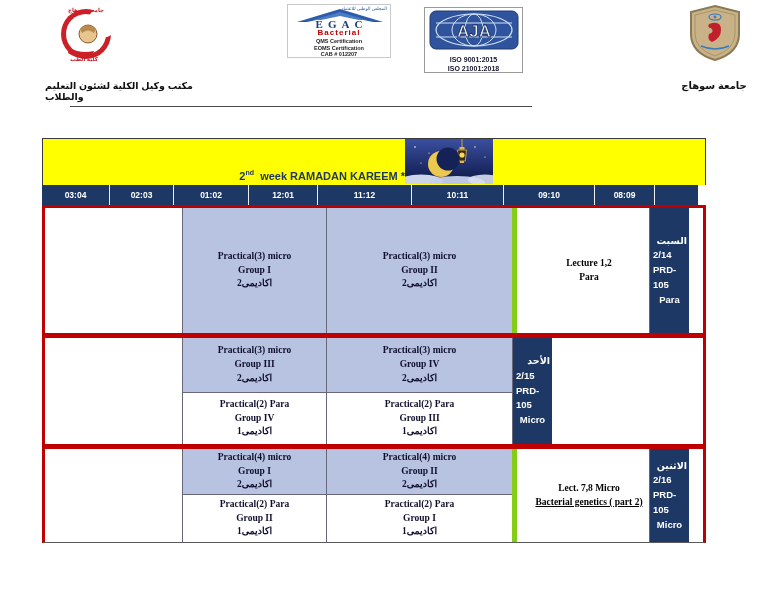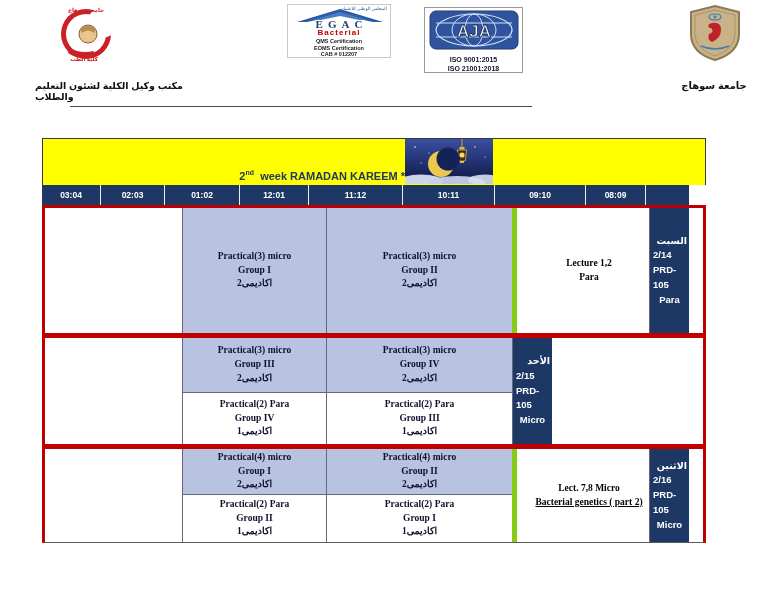--- a/index.html
+++ b/index.html
@@ -3,21 +3,21 @@
 <meta charset="utf-8">
 <style>
   * { margin:0; padding:0; box-sizing:border-box; }
   body { background:#e9e9e9; }
   .page { position:relative; width:768px; height:593px; background:#fff; margin:0 auto;
           font-family:"Liberation Sans","DejaVu Sans",sans-serif; overflow:hidden; }
 
   
   .abs { position:absolute; }
   .med-logo { left:50px; top:3px; width:76px; height:62px; }
-  .office-text { left:35px; top:80px; width:180px; font-size:9.5px; font-weight:bold;
+  .office-text { left:45px; top:80px; width:180px; font-size:9.5px; font-weight:bold;
                  color:#111; direction:rtl; text-align:left; }
   .hr-line { left:70px; top:106px; width:462px; border-top:1.5px solid #4a4a4a; }
 
   .egac-box { left:287px; top:4px; width:104px; height:54px; background:#fff;
               border:1px solid #c9c9c9; text-align:center; }
   .egac-roof { position:absolute; left:5px; top:2px; }
   .egac-ar { position:absolute; right:3px; top:1px; font-size:4.5px; color:#2a5caa; direction:rtl;}
   .egac-name { margin-top:13px; font-family:"Liberation Serif","DejaVu Serif",serif;
                font-size:11px; font-weight:bold; color:#1a3e7a; letter-spacing:5px; padding-left:5px;}
   .egac-acc { color:#c00000; font-weight:bold; font-size:8px; letter-spacing:1px; margin-top:-2px;}
@@ -170,21 +170,21 @@
           <circle cx="43" cy="20" r="11.5" fill="#152257"></circle>
           <ellipse cx="16" cy="42" rx="22" ry="6.5" fill="#d7def0" opacity="0.95"></ellipse>
           <ellipse cx="52" cy="44" rx="28" ry="7" fill="#c6d0ea" opacity="0.95"></ellipse>
           <ellipse cx="80" cy="41" rx="17" ry="5.5" fill="#d7def0" opacity="0.9"></ellipse>
         </svg>
       </div>
       <div class="banner-right"></div>
     </div>
 
     <div class="time-row">
-      <div class="t-cell" style="width:59px">03:04</div>
+      <div class="t-cell" style="width:68px">03:04</div>
       <div class="t-cell" style="width:64px">02:03</div>
       <div class="t-cell" style="width:75px">01:02</div>
       <div class="t-cell" style="width:69px">12:01</div>
       <div class="t-cell" style="width:94px">11:12</div>
       <div class="t-cell" style="width:92px">10:11</div>
       <div class="t-cell" style="width:91px">09:10</div>
       <div class="t-cell" style="width:60px">08:09</div>
       <div class="t-cell" style="width:43px"></div>
     </div>
 

